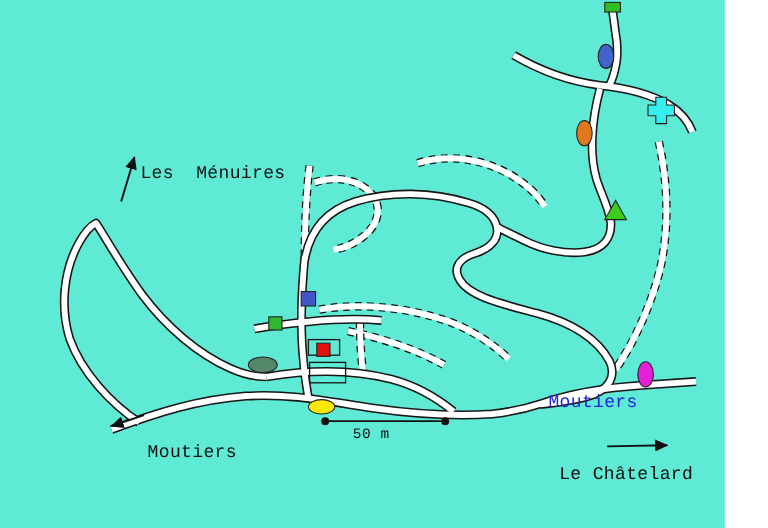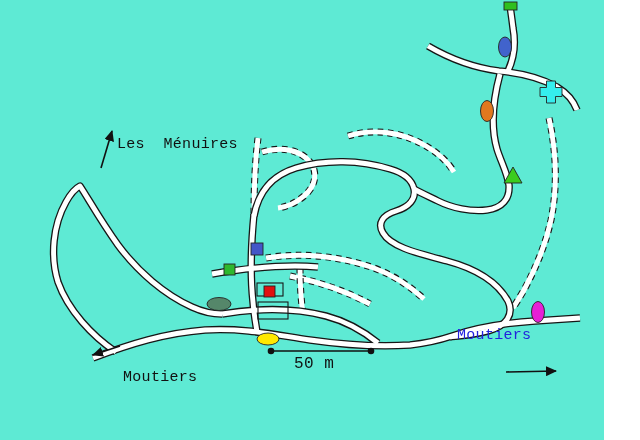--- a/index.html
+++ b/index.html
@@ -16,21 +16,21 @@
   }
   .stage svg { position: absolute; left: 0; top: 0; }
   .map-label {
     position: absolute;
     color: #111111;
     font-size: 15px;
     white-space: pre;
     letter-spacing: 0.3px;
   }
   .map-label.parking { color: #2222dd; }
-  .map-label.scale-text { font-size: 16px; letter-spacing: 0.5px; }
+  .map-label.scale-text { font-size: 12px; letter-spacing: 0.5px; }
 
   .road-outer { fill: none; stroke: #161616; stroke-width: 7.5; stroke-linecap: butt; stroke-linejoin: round; }
   .road-inner { fill: none; stroke: #ffffff; stroke-width: 4.9; stroke-linecap: butt; stroke-linejoin: round; }
   .dash-outer { fill: none; stroke: #161616; stroke-width: 7; stroke-dasharray: 5.5 4.5; }
   .dash-inner { fill: none; stroke: #ffffff; stroke-width: 4.9; }
   .bldg { fill: none; stroke: #161616; stroke-width: 1.1; }
   .arrow { stroke: #111111; stroke-width: 1.6; }
   .scaleline { stroke: #111111; stroke-width: 1.4; }
   .scaledot { fill: #111111; }
   .marker { stroke: #222222; stroke-width: 0.9; }
@@ -130,16 +130,17 @@
       <rect class="marker" x="224" y="264" width="11" height="11" fill="#2eb82e"></rect>
       <rect class="marker" x="264" y="286" width="11" height="11" fill="#e01010"></rect>
       <ellipse class="marker" cx="219" cy="304" rx="12" ry="6.5" fill="#55876a"></ellipse>
       <ellipse class="marker" cx="268" cy="339" rx="11" ry="6" fill="#ffe800"></ellipse>
       <ellipse class="marker" cx="538" cy="312" rx="6.5" ry="10.5" fill="#e620d6"></ellipse>
     </g>
   </svg>
 
   <div class="map-label" style="left:117px; top:136px;">Les  Ménuires</div>
   <div class="map-label" style="left:75px; top:369px;margin-left:48px;">Moutiers</div>
+  <div class="map-label" style="left:466px; top:387px;">Le Châtelard</div>
   <div class="map-label parking" style="left:457px; top:327px;">Moutiers</div>
   <div class="map-label scale-text" style="left:294px; top:355px;">50 m</div>
 
 </div>
 
 </body></html>

